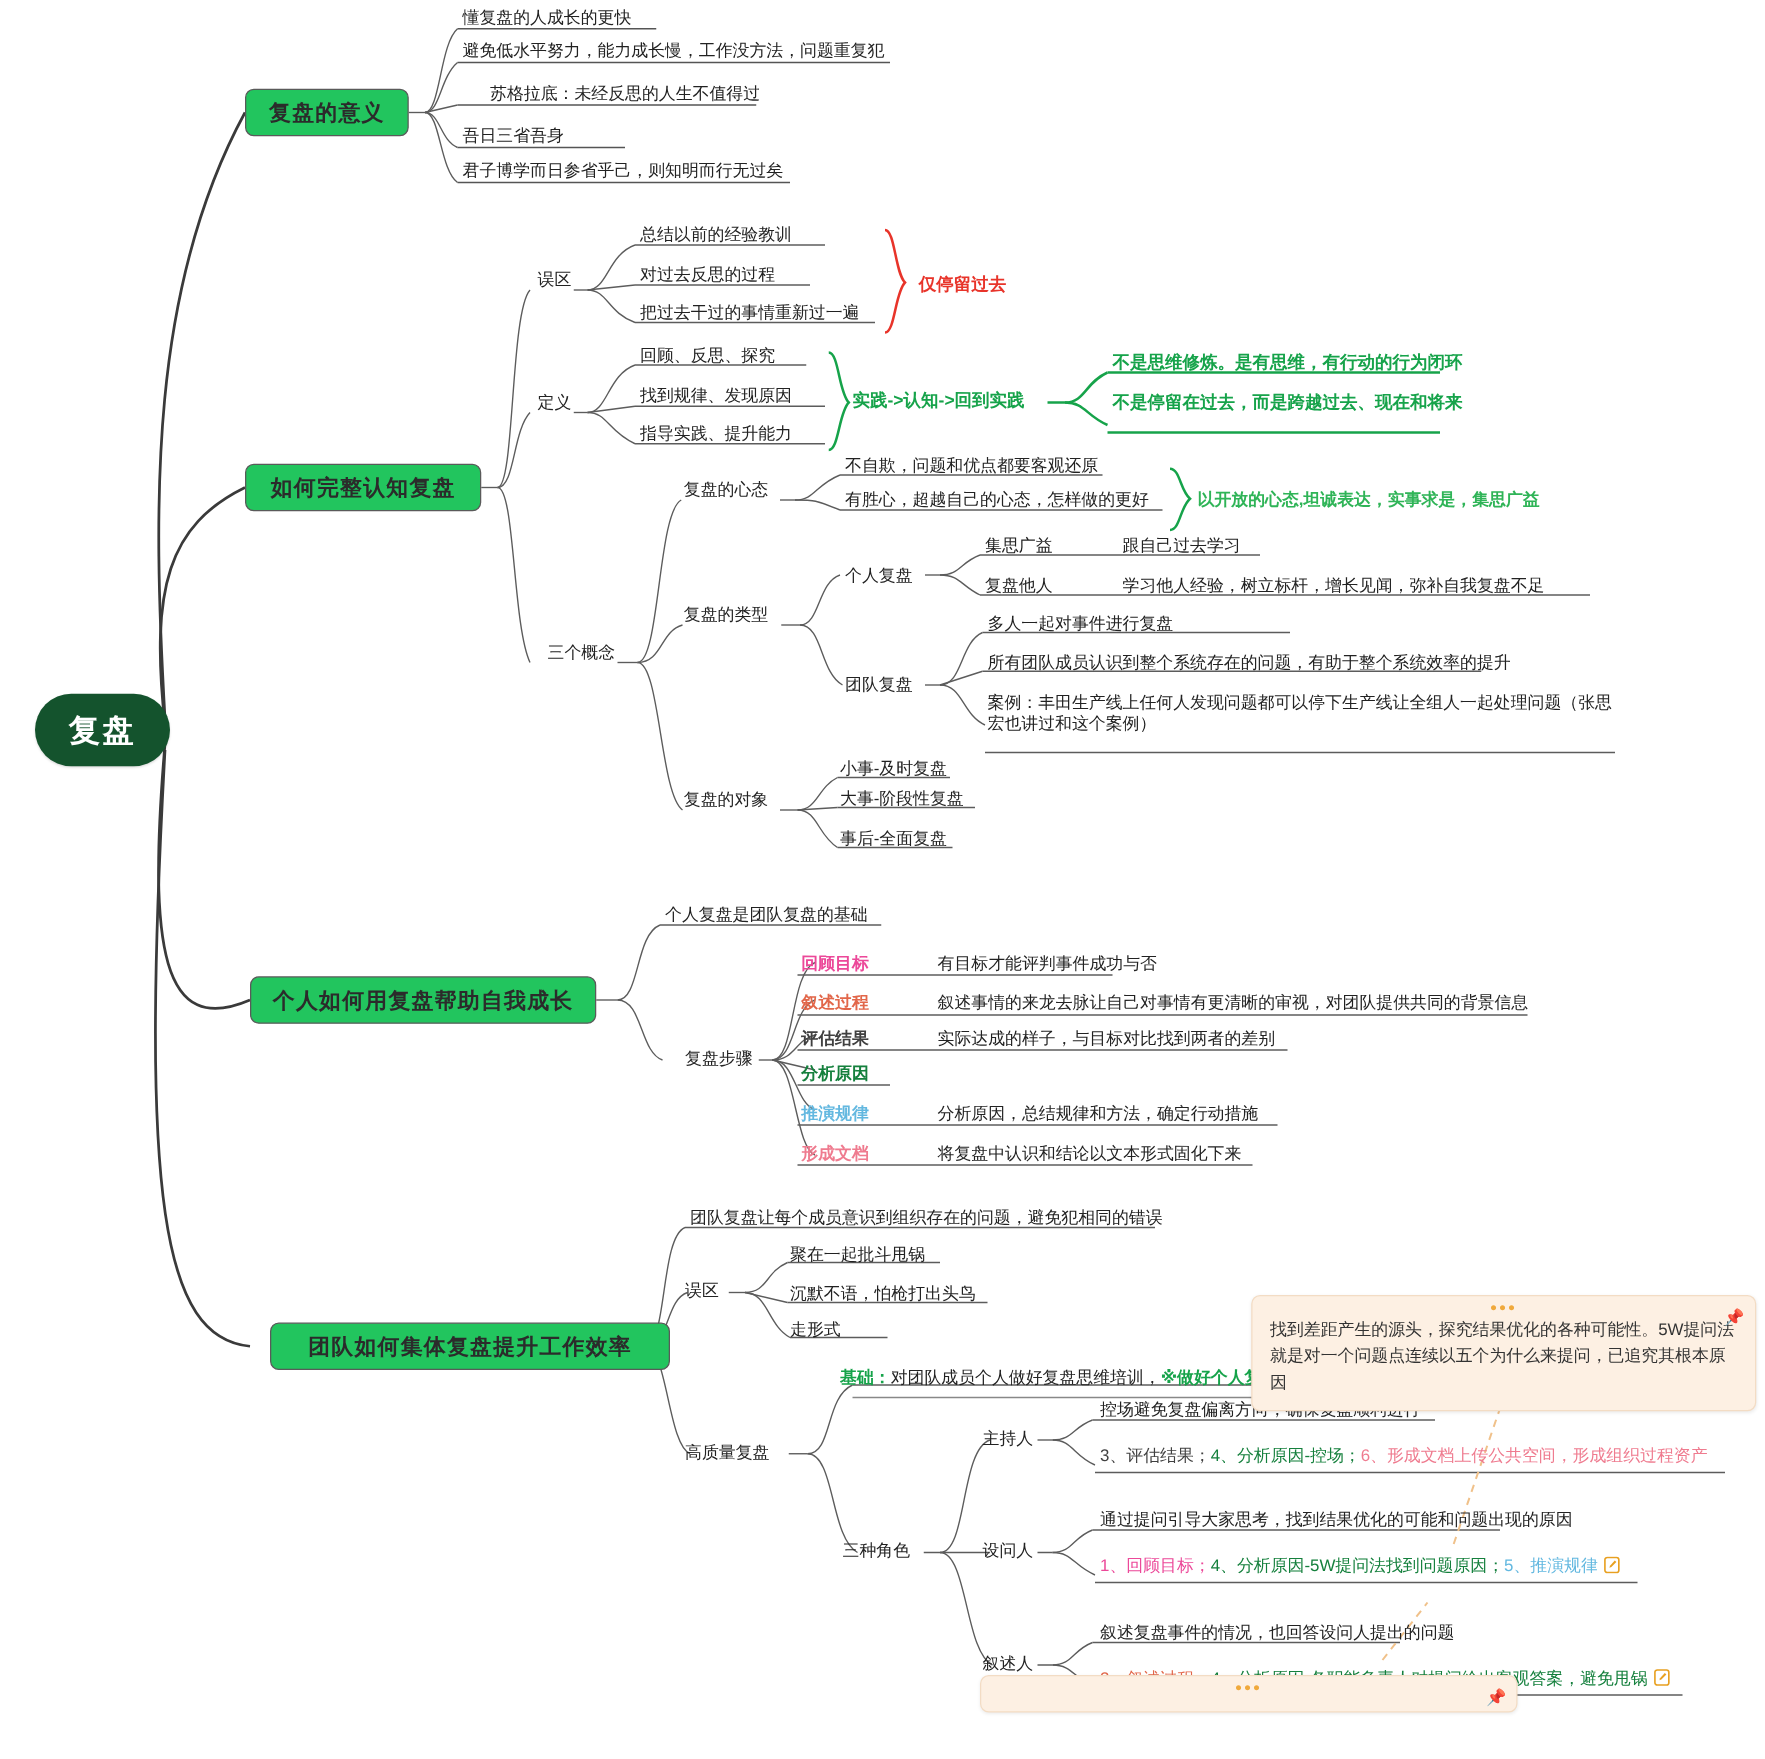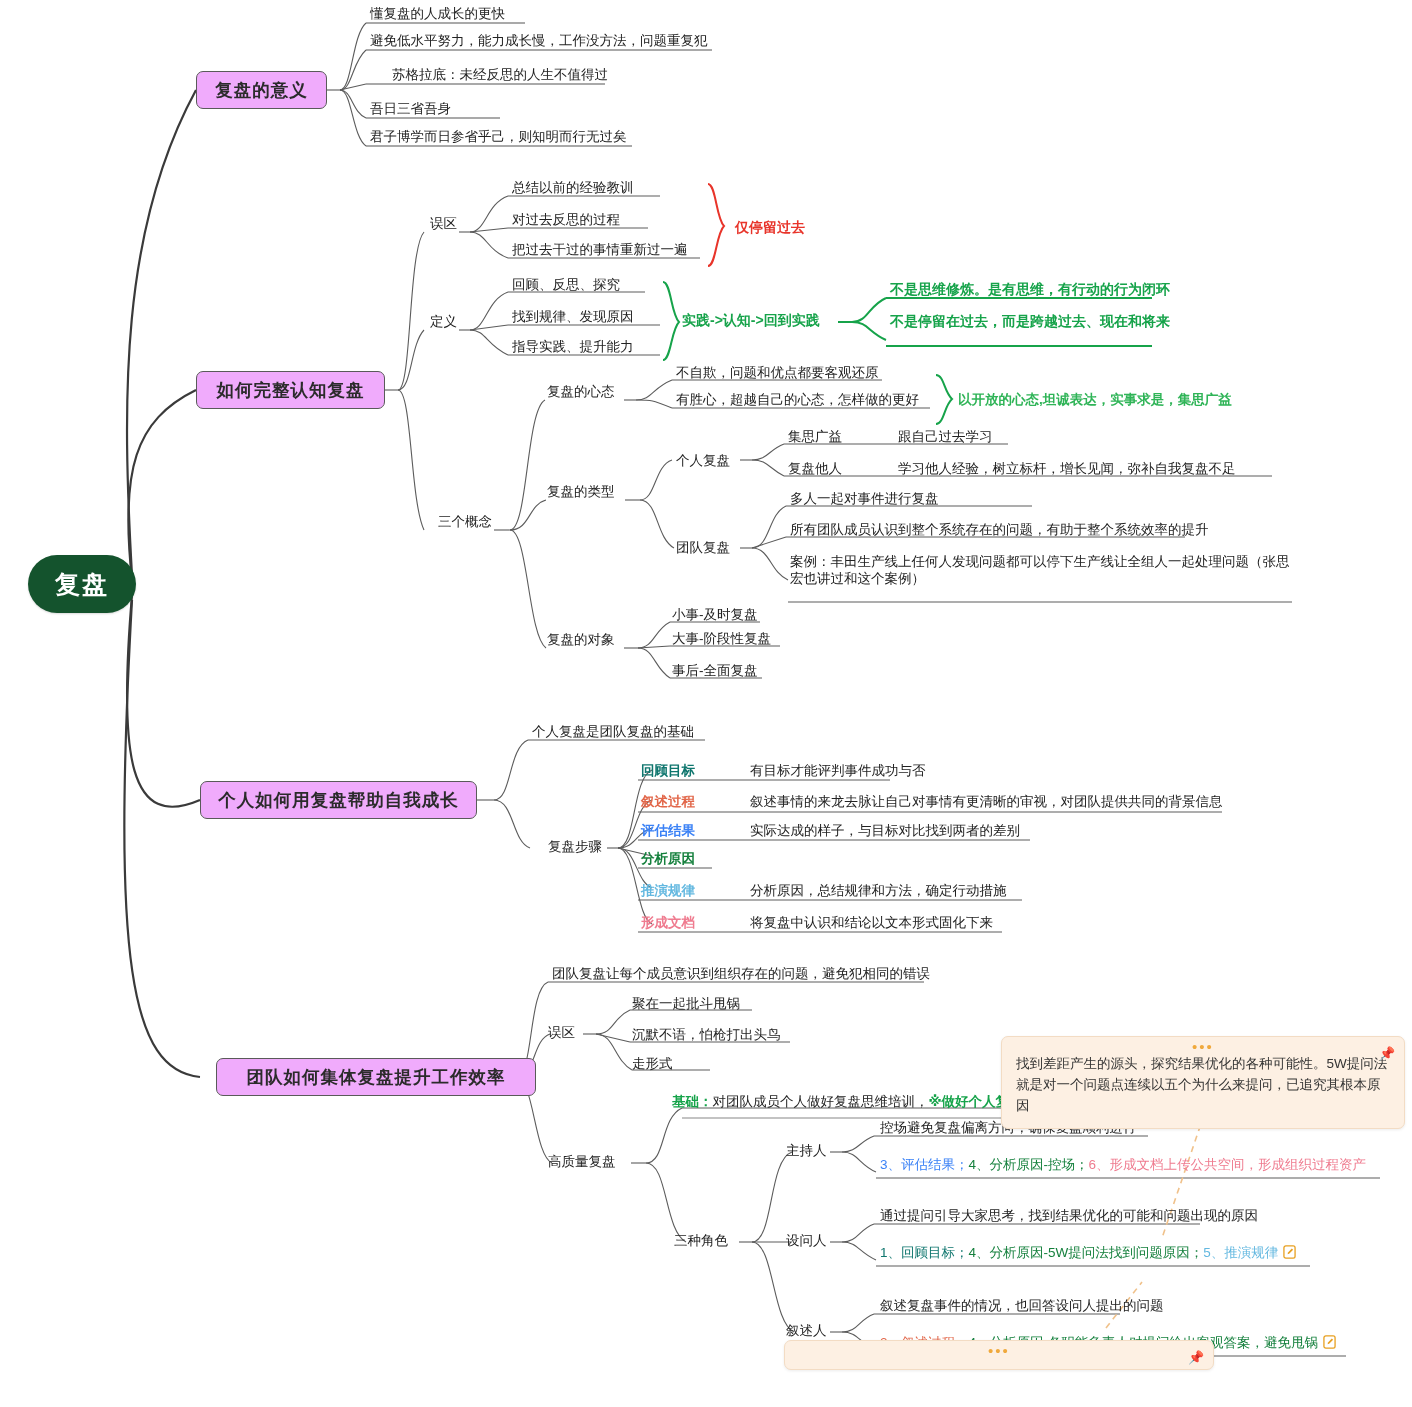--- a/index.html
+++ b/index.html
@@ -34,21 +34,21 @@
     letter-spacing: 2px;
     box-shadow: 0 1px 2px rgba(0,0,0,.15);
   }
 
   
   .branch-box {
     position: absolute;
     display: flex; align-items: center; justify-content: center;
     border: 1.6px solid #5a5a5a;
     border-radius: 7px;
-    background: #f0abfc;
+    background: #22c55e;
     color: #2b2b2b;
     font-weight: bold;
     font-size: 17.5px;
     letter-spacing: 1px;
     white-space: nowrap;
   }
 
   
   .tnode {
     position: absolute;
@@ -57,23 +57,23 @@
     font-size: 13.5px;
     line-height: 17px;
   }
   .tnode.wrap { white-space: normal; }
   .tnode.bold { font-weight: bold; }
 
   
   .c-red    { color: #e8342a; }
   .c-green  { color: #16a34a; }
   .c-green2 { color: #2fb457; }
-  .c-purple { color: #0f766e; }
+  .c-purple { color: #ec4899; }
   .c-orange { color: #e2674a; }
-  .c-slate  { color: #3b82f6; }
+  .c-slate  { color: #404040; }
   .c-gold   { color: #15803d; }
   .c-sky    { color: #63b8e0; }
   .c-pink   { color: #ef7b8f; text-align: right; }
 
   
   .sticky {
     position: absolute;
     background: #fdf0e3;
     border: 1px solid #f3dcc4;
     border-radius: 7px;

